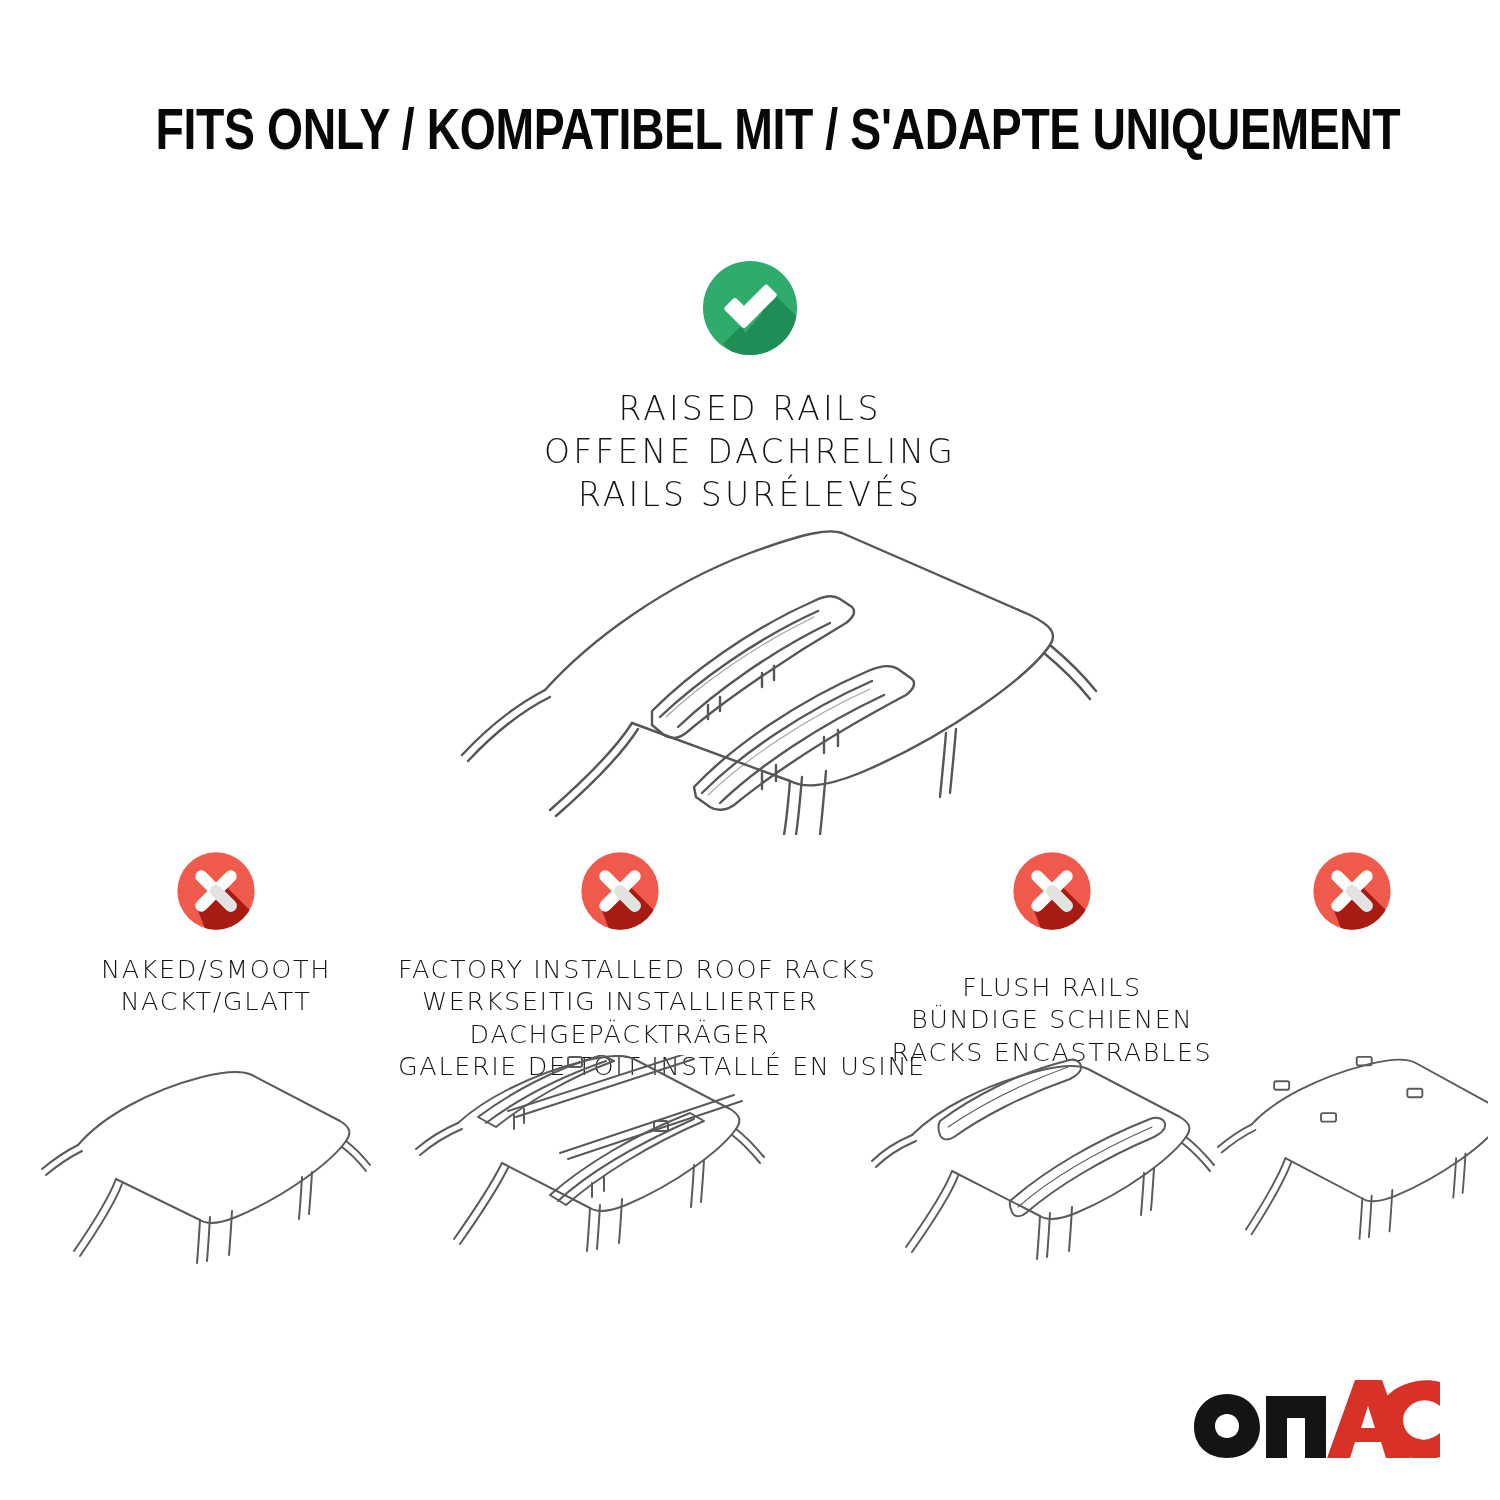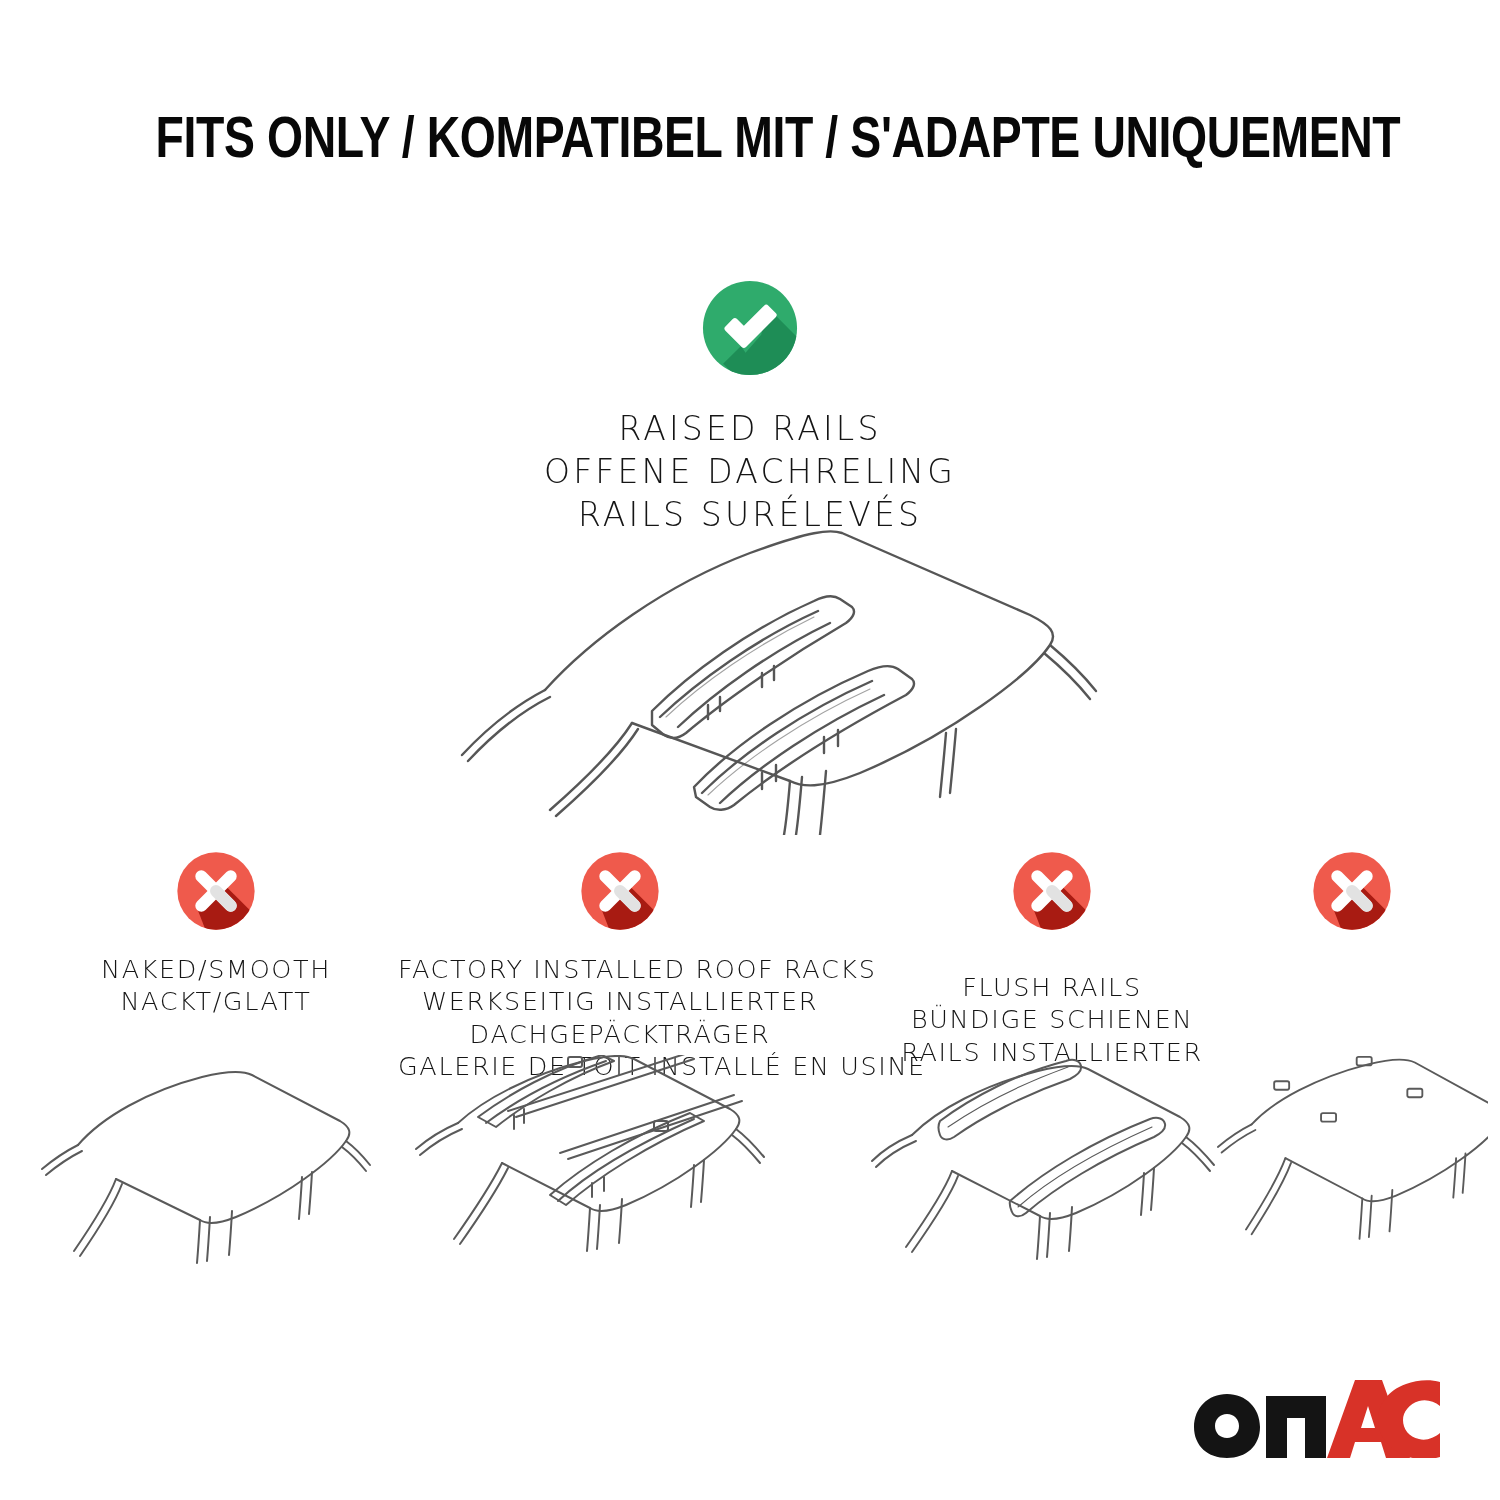--- a/index.html
+++ b/index.html
@@ -16,39 +16,38 @@
     position: relative;
   }
 
   
   .title-bar {
     position: absolute;
     top: 100px;
     left: 0;
     width: 1500px;
     text-align: left;
-    margin-top: 8px;
   }
   .title-text {
     display: inline-block;
     font-family: "Liberation Sans", sans-serif;
     font-weight: 700;
     font-size: 58px;
     line-height: 1;
     letter-spacing: -0.5px;
     color: #080808;
     transform: scaleX(0.80);
     transform-origin: center center;
     white-space: nowrap;
   }
 
   
   .good-block {
     position: absolute;
-    top: 272px;
+    top: 252px;
     left: 0;
     width: 1500px;
     text-align: center;
   }
   .icon-badge {
     position: relative;
     width: 112px;
     height: 112px;
     margin: 0 auto;
     display: block;
@@ -317,21 +316,21 @@
         <g stroke-linecap="round" stroke-width="13">
           <line x1="34" y1="34" x2="66" y2="66" stroke="#ffffff"></line>
           <line x1="66" y1="34" x2="34" y2="66" stroke="#ffffff"></line>
           <line x1="50" y1="50" x2="66" y2="66" stroke="#E2E2E2"></line>
         </g>
       </svg>
     </div>
     <div class="bad-caption" style="margin-top:34px;">
       <div>FLUSH RAILS</div>
       <div>BÜNDIGE SCHIENEN</div>
-      <div>RAILS INSTALLIERTER</div>
+      <div>RACKS ENCASTRABLES</div>
     </div>
     <div class="bad-art" style="top:210px;">
       <svg viewBox="0 0 368 230" xmlns="http://www.w3.org/2000/svg" fill="none" stroke="#5a5a5a" stroke-width="2" stroke-linecap="round" stroke-linejoin="round">
         <path d="M44 80 C70 54 116 30 170 16 C198 9 212 10 220 14 L312 62
                  C322 68 324 74 318 82 C304 102 260 136 208 158
                  C188 166 178 165 172 161 L84 116"></path>
         <path d="M44 80 C30 86 16 94 4 106"></path>
         <path d="M48 86 C34 92 20 100 8 112"></path>
         <path d="M84 116 C78 132 62 158 38 192"></path>
         <path d="M90 121 C84 137 68 163 44 197"></path>

